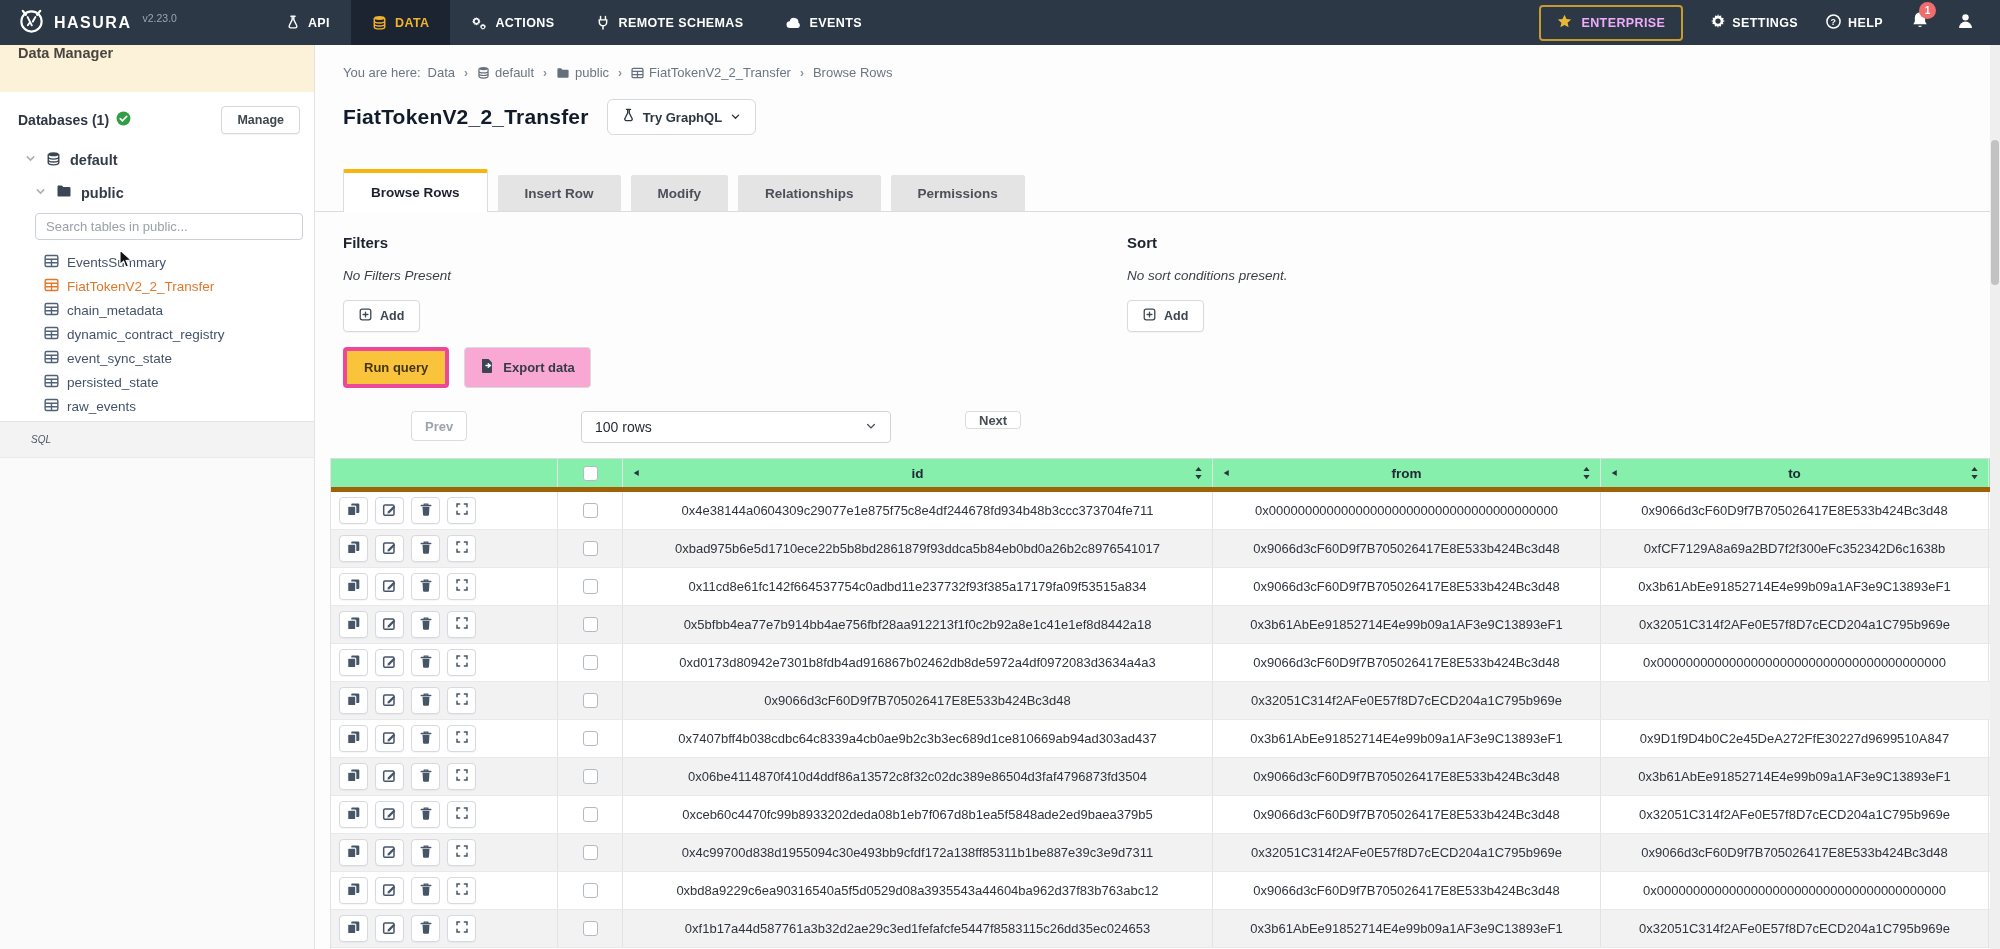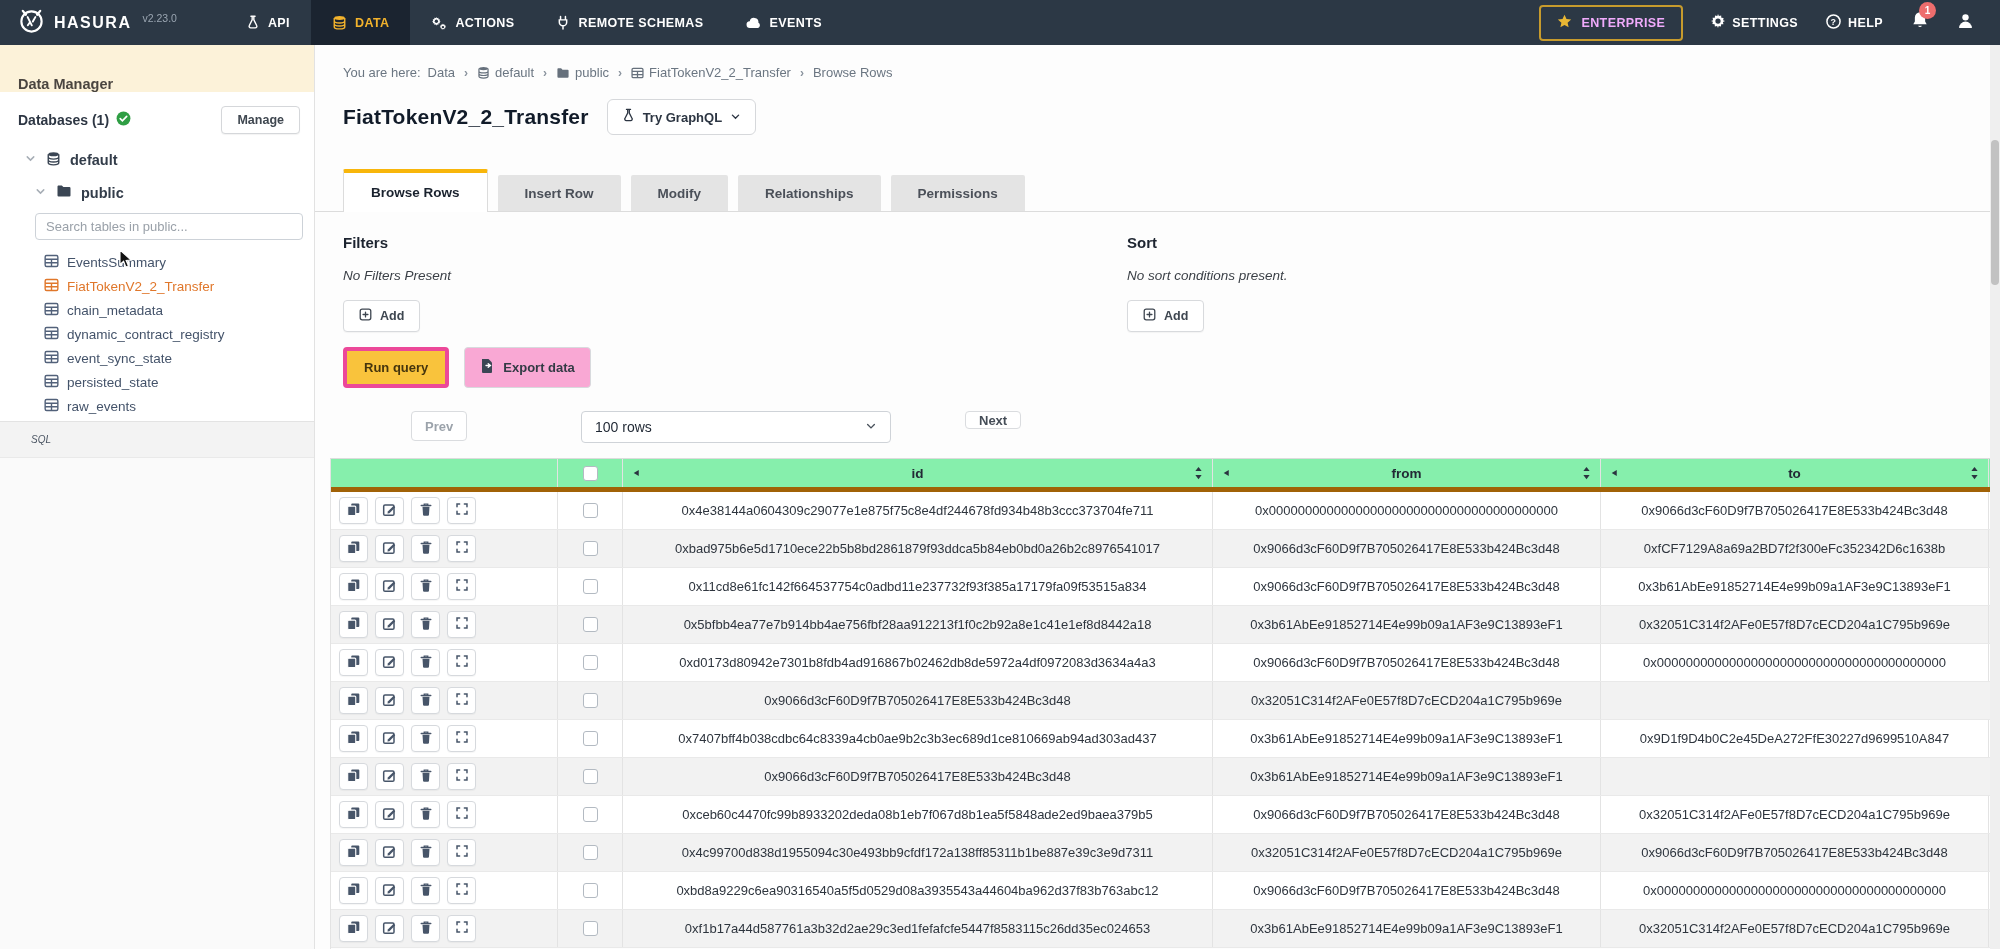--- a/index.html
+++ b/index.html
@@ -1,39 +1,39 @@
 <!DOCTYPE html>
 <html><head>
 <meta charset="utf-8">
 <style>
   * { box-sizing: border-box; margin: 0; padding: 0; }
   html,body { width:2000px; height:949px; overflow:hidden; }
   body { font-family:"Liberation Sans", sans-serif; background:#fdfdfd; position:relative; }
 
   
-  .topnav { position:absolute; top:0; left:0; width:2000px; height:45px; background:#2c3845; display:flex; align-items:stretch; color:#fff; z-index:20; }
+  .topnav { position:absolute; top:0; left:0; width:2000px; height:45px; background:#2c3845; display:flex; align-items:stretch; color:#fff; z-index:20;gap:40px; }
   .brand { display:flex; align-items:center; padding:0 14px 0 18px; gap:9px; }
   .brand-name { font-size:16px; font-weight:bold; letter-spacing:1.5px; }
   .brand-ver { font-size:10.5px; color:#9aa5b1; margin-left:2px; align-self:flex-start; margin-top:12px; }
   .nav-menu { display:flex; align-items:stretch; margin-left:34px; }
   .nav-item { display:flex; align-items:center; gap:8px; padding:0 21px; font-size:12.5px; font-weight:bold; letter-spacing:.4px; cursor:pointer; }
   .nav-item.active { background:#1b2430; color:#f3b32c; }
   .nav-item.active svg * { stroke:#f3b32c; }
   .nav-item.active .fillme { fill:#f3b32c; stroke:none; }
   .nicon { display:flex; align-items:center; }
   .nav-spacer { flex:1; }
   .nav-right { display:flex; align-items:center; gap:28px; padding-right:26px; }
   .ent-btn { display:flex; align-items:center; gap:9px; border:2px solid #c79b2d; border-radius:4px; padding:7px 16px; color:#f0abfc; font-size:12.5px; font-weight:bold; letter-spacing:.4px; background:transparent; cursor:pointer; }
   .nav-link { display:flex; align-items:center; gap:7px; font-size:12.5px; font-weight:bold; letter-spacing:.4px; cursor:pointer; color:#fff; }
   .bell-wrap { position:relative; cursor:pointer; display:flex; align-items:center; }
   .badge { position:absolute; top:-9px; right:-7px; min-width:17px; height:17px; background:#ee6d6d; border-radius:50%; color:#fff; font-size:10px; font-weight:bold; display:flex; align-items:center; justify-content:center; }
 
   
   .sidebar { position:absolute; top:45px; left:0; width:315px; bottom:0; background:#fff; border-right:1px solid #e2e2e2; z-index:5; }
-  .dm-header { height:47px; background:#fcf2d9; display:flex; align-items:flex-end; padding-left:18px; font-size:14.5px; font-weight:bold; color:#4a4540; }
+  .dm-header { height:47px; background:#fcf2d9; display:flex; align-items:flex-start; padding-left:18px; font-size:14.5px; font-weight:bold; color:#4a4540; }
   .db-row { margin:14px 14px 0 18px; display:flex; align-items:center; justify-content:space-between; }
   .db-label { display:flex; align-items:center; gap:7px; font-size:14px; font-weight:bold; color:#2d3643; }
   .manage-btn { background:#fff; border:1px solid #d5d7da; border-radius:4px; padding:6px 15px; font-size:12.5px; font-weight:bold; color:#3f4750; cursor:pointer; box-shadow:0 1px 1px rgba(0,0,0,.05); }
   .tree-row { display:flex; align-items:center; gap:9px; font-size:14.5px; font-weight:bold; color:#333d4a; margin-top:17px; cursor:pointer; }
   .tree-row.lvl1 { padding-left:24px; }
   .tree-row.lvl2 { padding-left:34px; margin-top:15px; }
   .search-box { margin:12px 10px 6px 35px; }
   .search-box input { width:268px; height:27px; border:1px solid #cdd2d8; border-radius:4px; padding:0 10px; font-size:13px; color:#333; outline:none; font-family:"Liberation Sans",sans-serif; }
   .search-box input::placeholder { color:#9aa1a9; }
   .tbl-list { margin-top:10px; }
@@ -697,20 +697,21 @@
             </button>
             <button class="rbtn">
               <span><svg width="14" height="14" viewBox="0 0 16 16">
                   <path d="M2.3 5.3v-3h3M13.7 5.3v-3h-3M2.3 10.7v3h3M13.7 10.7v3h-3" stroke="#475569" stroke-width="1.7" fill="none" stroke-linecap="round"></path>
                 </svg></span>
             </button>
           </div>
           <div class="td check">
             <span class="cb"></span>
           </div>
+          <div class="td val">0x06be4114870f410d4ddf86a13572c8f32c02dc389e86504d3faf4796873fd3504</div>
           <div class="td val">0x9066d3cF60D9f7B705026417E8E533b424Bc3d48</div>
           <div class="td val">0x3b61AbEe91852714E4e99b09a1AF3e9C13893eF1</div>
         </div>
         <div class="grid-row trow">
           <div class="td actions">
             <button class="rbtn">
               <span><svg width="15" height="15" viewBox="0 0 16 16">
                   <rect x="5.6" y="1.6" width="8.6" height="10" rx="1" fill="#475569"></rect>
                   <rect x="1.8" y="4.4" width="8.6" height="10" rx="1" fill="#475569" stroke="#fff" stroke-width="1.2"></rect>
                 </svg></span>

